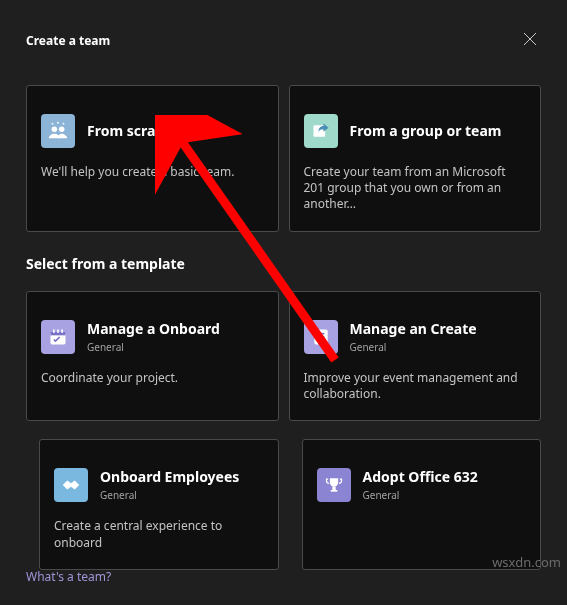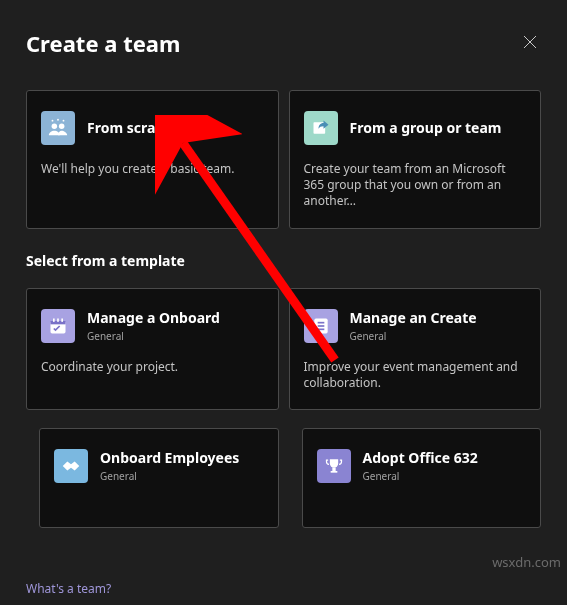--- a/index.html
+++ b/index.html
@@ -12,21 +12,21 @@
       position: relative;
       overflow: hidden;
     }
     .header {
       display: flex;
       justify-content: space-between;
       align-items: center;
       padding: 28px 26px 14px 26px;
     }
     .header h1 {
-      font-size: 22px;
+      font-size: 12px;
       font-weight: 700;
       color: #fff;
     }
     .close-btn {
       background: none;
       border: none;
       color: #c8c8c8;
       cursor: pointer;
       padding: 4px;
       font-size: 16px;
@@ -35,21 +35,21 @@
     .cards {
       display: grid;
       grid-template-columns: 1fr 1fr;
       gap: 10px;
       padding: 18px 26px 0 26px;
     }
     .card {
       background: #0f0f0f;
       border: 1px solid #4a4a4a;
       border-radius: 3px;
-      padding: 20px 14px 18px 14px;
+      padding: 28px 14px 18px 14px;
       cursor: pointer;
       min-height: 120px;
     }
     .card-head {
       display: flex;
       align-items: center;
       gap: 12px;
       margin-bottom: 16px;
     }
     .card-icon {
@@ -78,21 +78,21 @@
       line-height: 1.35;
     }
     .section-title {
       font-size: 14px;
       font-weight: 700;
       color: #fff;
       padding: 22px 42px 0 26px;
     }
     .footer-link {
       position: absolute;
-      bottom: 8px;
+      bottom: 20px;
       left: 26px;
       font-size: 12px;
       color: #9f96d9;
       cursor: pointer;
       text-decoration: none;
     }
     .watermark {
       position: absolute;
       right: 6px;
       bottom: 34px;
@@ -144,21 +144,21 @@
   <div class="card">
     <div class="card-head">
       <div class="card-icon" style="background:#9ed9c9">
         <svg width="20" height="20" viewBox="0 0 24 24" fill="#fff">
           <rect x="3" y="5" width="14" height="14" rx="1" fill="#fff"></rect>
           <path d="M15 3l6 5-6 5V10c-3 0-5 1-6 3 0-4 2-7 6-7V3z" fill="#4a8fb5"></path>
         </svg>
       </div>
       <div class="card-title">From a group or team</div>
     </div>
-    <div class="card-desc">Create your team from an Microsoft 365 group that you own or from an another…</div>
+    <div class="card-desc">Create your team from an Microsoft 201 group that you own or from an another…</div>
   </div>
 </div>
 
 <div class="section-title">Select from a template</div>
 
 <div class="cards">
 
   <div class="card">
     <div class="card-head">
       <div class="card-icon" style="background:#a8a2e2">
@@ -205,20 +205,21 @@
       <div class="card-icon" style="background:#7bb8e0">
         <svg width="22" height="22" viewBox="0 0 24 24" fill="#fff">
           <path d="M3 12l5-5 4 3 4-3 5 5-5 5-4-3-4 3z"></path>
         </svg>
       </div>
       <div>
         <div class="card-title">Onboard Employees</div>
         <div class="card-sub">General</div>
       </div>
     </div>
+    <div class="card-desc">Create a central experience to onboard</div>
   </div>
 
   <div class="card">
     <div class="card-head">
       <div class="card-icon" style="background:#8a84d2">
         <svg width="20" height="20" viewBox="0 0 24 24" fill="#fff">
           <path d="M7 4h10v5a5 5 0 01-10 0V4z"></path>
           <path d="M5 5H3v2a3 3 0 003 3M19 5h2v2a3 3 0 01-3 3" stroke="#fff" stroke-width="1.5" fill="none"></path>
           <rect x="10" y="14" width="4" height="4"></rect>
             <rect x="8" y="18" width="8" height="2"></rect>

